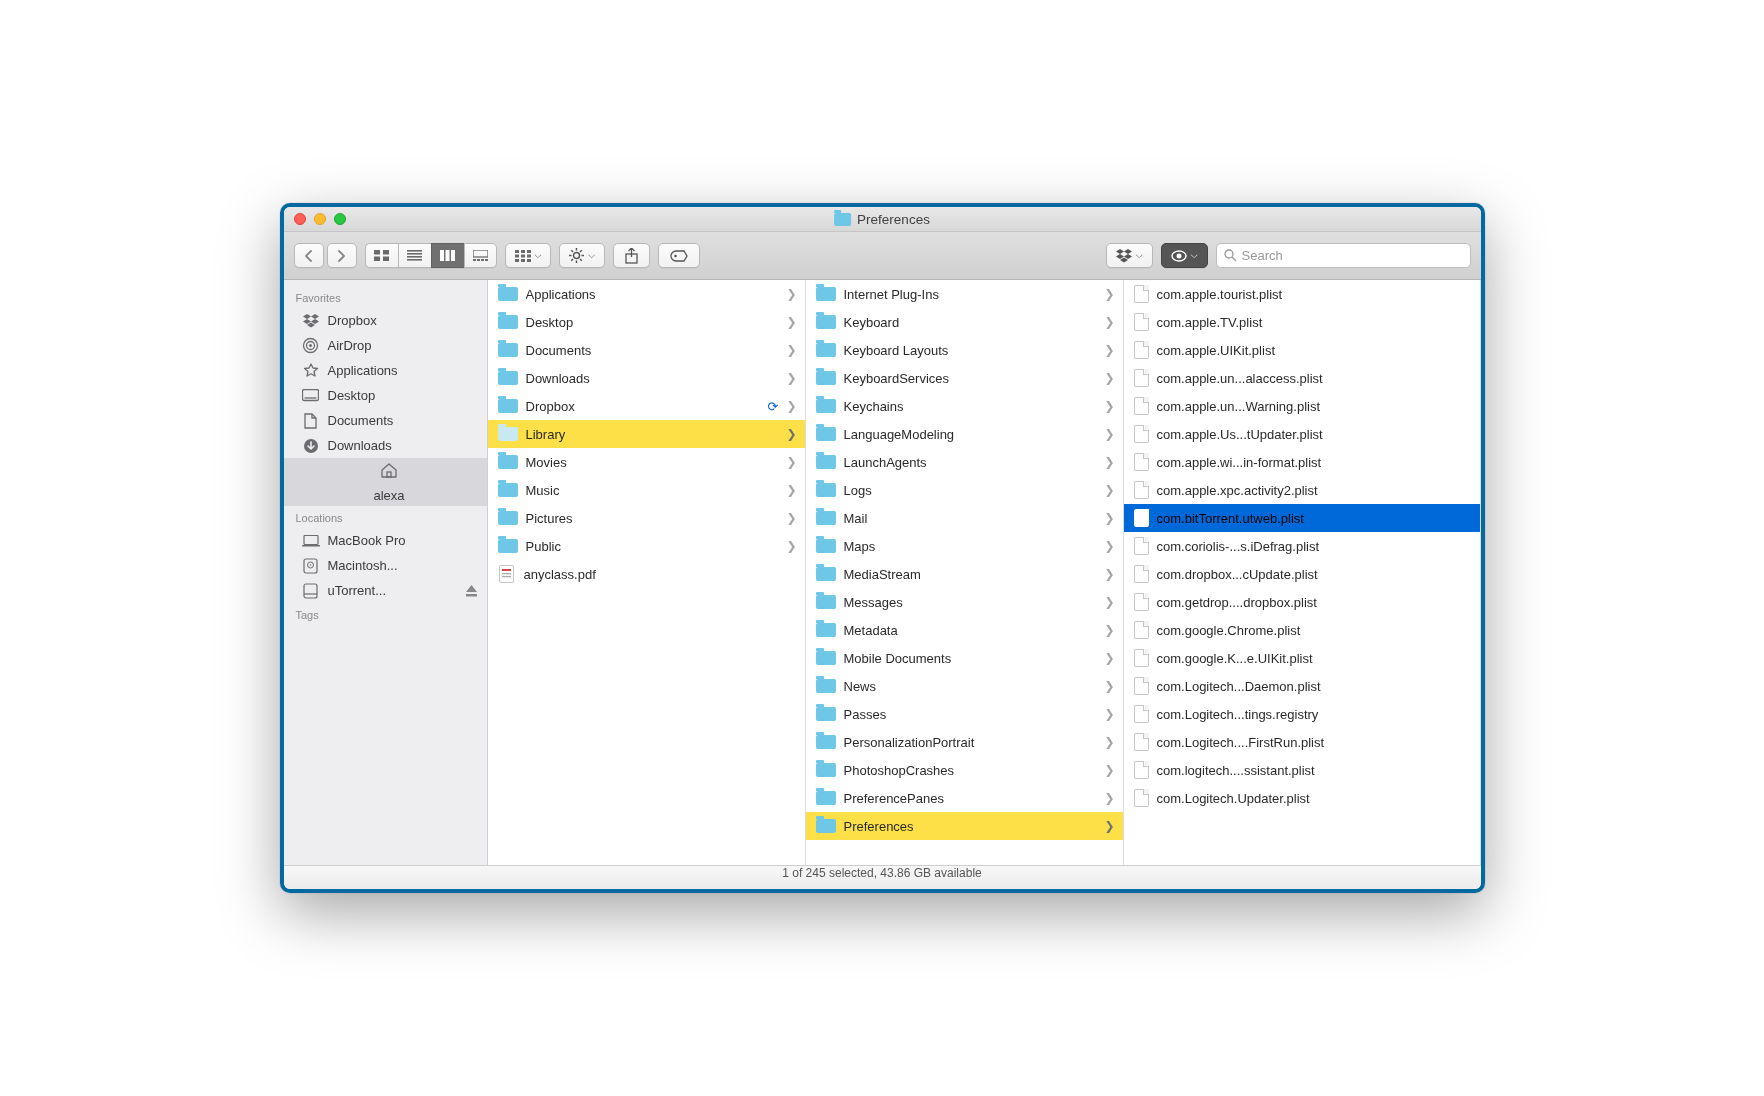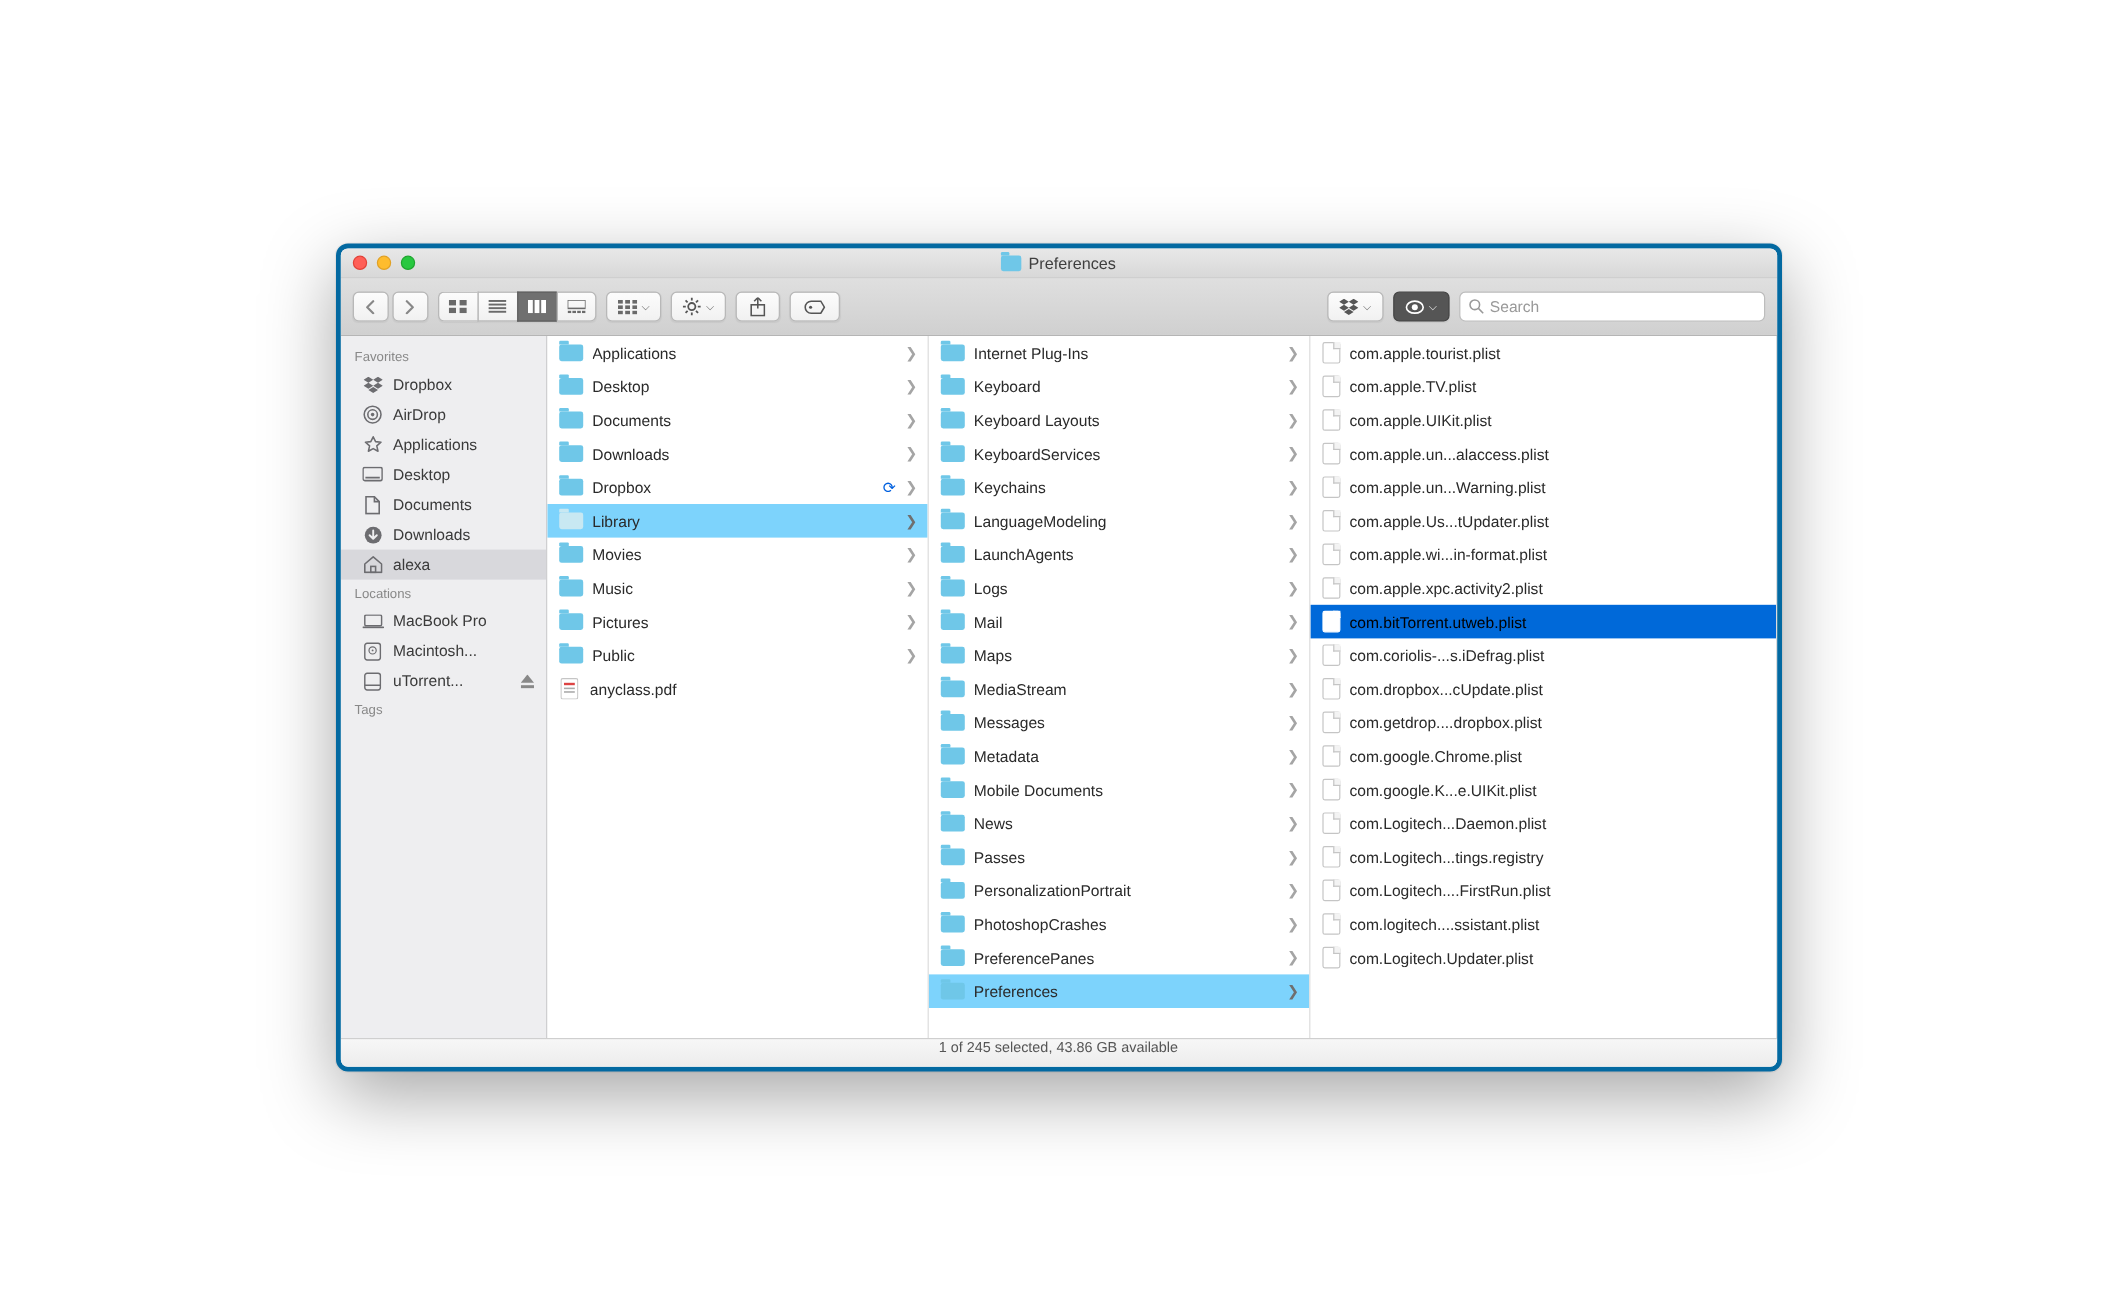--- a/index.html
+++ b/index.html
@@ -78,35 +78,35 @@
   gap: 5px;
   color: #999;
   font-size: 13px;
 }
 
 
 .body { flex: 1; display: flex; overflow: hidden; }
 
 
 .sidebar {
-  width: 172px;
+  width: 204px;
   background: #eeeef0;
   border-right: 1px solid #cfcfd1;
   padding-top: 6px;
   overflow-y: auto;
   font-size: 13px;
 }
 .sb-section-label { color: #888; font-size: 11px; font-weight: 500; padding: 6px 12px 4px; }
 .sb-item {
   display: flex; align-items: center; gap: 8px;
   padding: 3.5px 10px 3.5px 18px;
   color: #3a3a3a;
   cursor: default;
 }
-.sb-item.selected { background: #d8d8dc; }
+.sb-item.selected { background: #d8d8dc; flex-direction: column; }
 .sb-icon { width: 18px; height: 18px; display:flex; align-items:center; justify-content:center; color:#6c6c70; }
 .sb-eject { margin-left: auto; color: #888; }
 
 
 .columns { flex: 1; display: flex; overflow: hidden; }
 .col {
   border-right: 1px solid #dcdcdc;
   overflow-y: auto;
   font-size: 13px;
   color: #2a2a2a;
@@ -114,21 +114,21 @@
 .col1 { width: 318px; }
 .col2 { width: 318px; }
 .col3 { flex: 1; }
 .row {
   display: flex; align-items: center;
   height: 28px;
   padding: 0 8px 0 10px;
   gap: 8px;
   white-space: nowrap;
 }
-.row.sel-grey { background: #7dd3fc; }
+.row.sel-grey { background: #fde047; }
 .row.sel-blue { background: #0069d9; color: #000000; }
 .row.sel-blue .file-icon { filter: brightness(1.6); }
 .folder-icon {
   width: 20px; height: 14px; background: #6fc7e8; border-radius: 2px; position: relative; flex: 0 0 auto;
 }
 .folder-icon::before { content:''; position:absolute; top:-3.5px; left:0; width:8px; height:3.5px; background:#6fc7e8; border-radius:1px 1px 0 0; }
 .folder-icon.faded { background:#c8e8f2; }
 .folder-icon.faded::before { background:#c8e8f2; }
 .file-icon {
   width: 15px; height: 18px; background: #fff; border: 1px solid #c5c5c5; border-radius: 2px; flex: 0 0 auto; position:relative;

